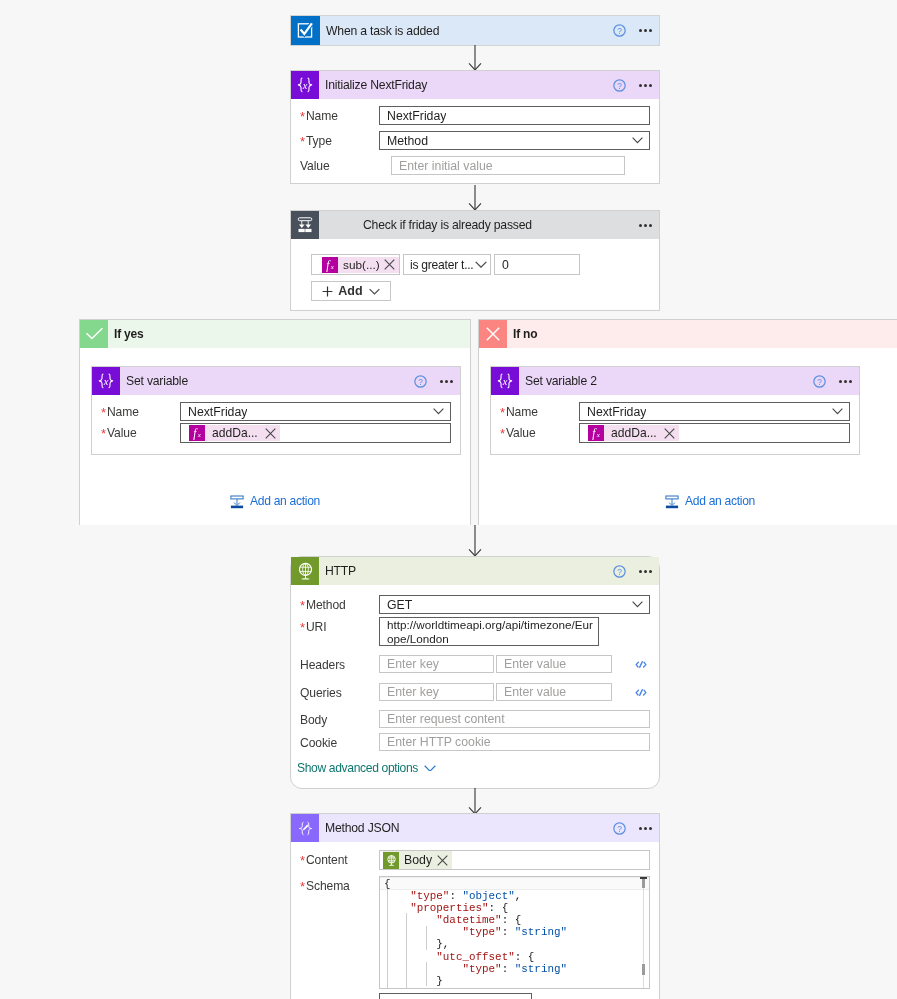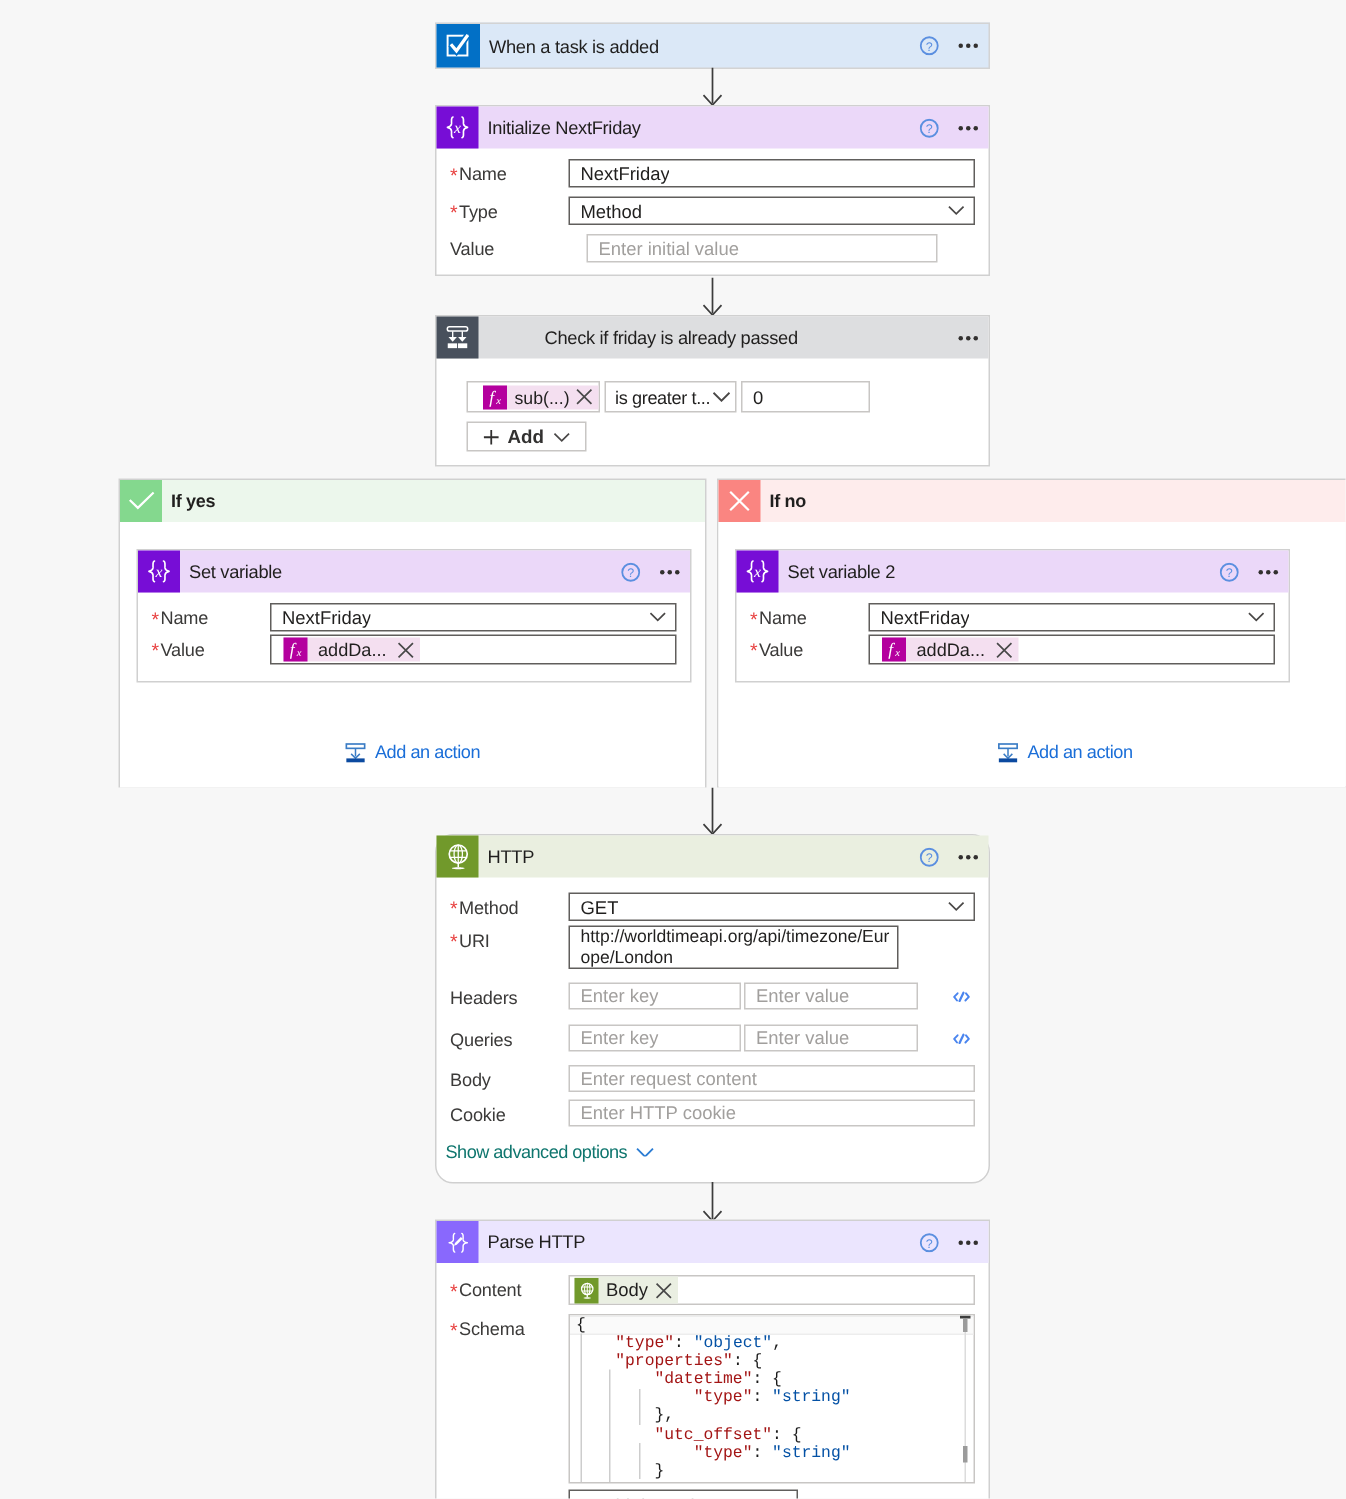--- a/index.html
+++ b/index.html
@@ -485,21 +485,21 @@
 
   <div class="card" id="n-parse" style="left:290px;top:813px;width:370px;height:200px;">
     <div class="card-hdr" style="height:28px;background:#ebe5fe;">
       <div class="card-icon" style="background:#8968fd;">
         <svg width="19" height="19" viewBox="0 0 21 21">
           <path d="M7.9 3.6 C6.3 4.0 7.1 6.4 6.9 8.4 C6.7 9.9 5.2 10.3 3.8 10.5 C5.2 10.7 6.7 11.1 6.9 12.6 C7.1 14.6 6.3 17.0 7.9 17.4" fill="none" stroke="#fff" stroke-width="1.05" stroke-linecap="round" stroke-linejoin="round"></path>
           <path d="M13.1 3.6 C14.7 4.0 13.9 6.4 14.1 8.4 C14.3 9.9 15.8 10.3 17.2 10.5 C15.8 10.7 14.3 11.1 14.1 12.6 C13.9 14.6 14.7 17.0 13.1 17.4" fill="none" stroke="#fff" stroke-width="1.05" stroke-linecap="round" stroke-linejoin="round"></path>
           <path d="M12.4 6.2 L13.8 7.6 L9.4 12.0 L7.4 12.7 L8.1 10.7 Z" fill="#fff"></path>
         </svg>
       </div>
-      <span class="card-title">Parse HTTP</span>
+      <span class="card-title">Method JSON</span>
       <span class="hdr-right">
         <svg class="help-ic" viewBox="0 0 14 14">
             <use href="#ic-help"></use>
           </svg>
         <span class="more-ic">
             <i></i>
             <i></i>
             <i></i>
           </span>
       </span>

